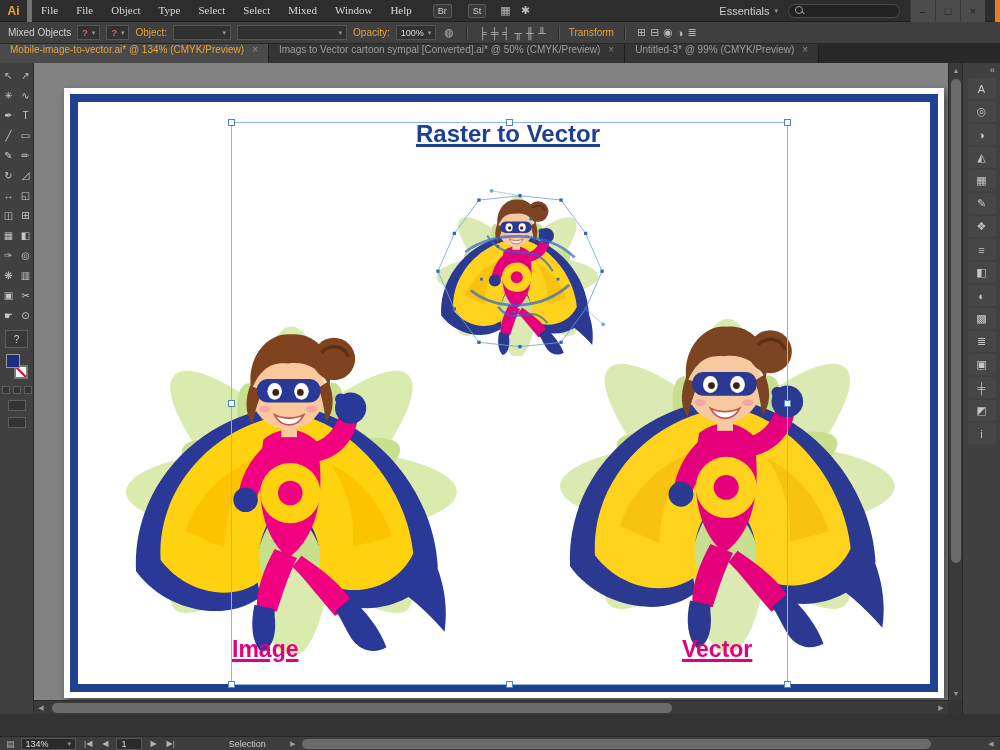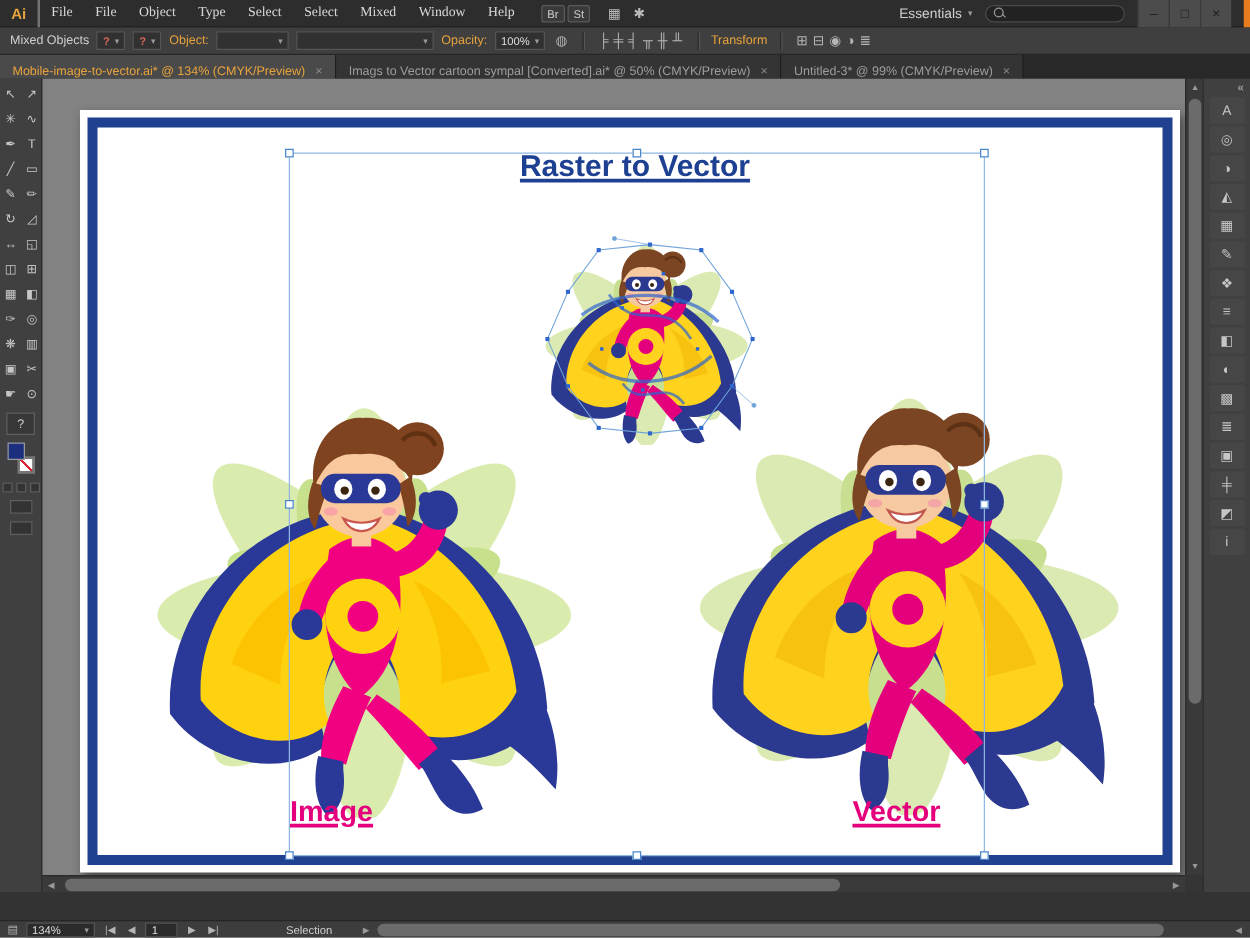--- a/index.html
+++ b/index.html
@@ -7,24 +7,24 @@
   body {
     position:relative; background:#353535;
     font-family:"Liberation Sans","DejaVu Sans",sans-serif;
     font-size:11px; color:#cfcfcf; -webkit-user-select:none; user-select:none;
   }
 
   
   .menubar { position:absolute; left:0; top:0; right:0; height:22px; background:#2d2d2d;
     border-bottom:1px solid #1f1f1f; display:flex; align-items:center; }
   .ai-logo { width:32px; height:22px; color:#e8a33d; font-weight:bold; font-size:12px;
-    display:flex; align-items:center; justify-content:center; border-right:2px solid #737373; }
+    display:flex; align-items:center; justify-content:center; border-right:5px solid #737373; }
   .menus { display:flex;font-family:Liberation Serif, serif; }
   .menu-item { padding:0 9px; line-height:21px; font-size:11px; color:#d8d8d8; cursor:default; }
-  .quick { display:flex; gap:2px; margin-left:12px; }
+  .quick { display:flex; gap:16px; margin-left:12px; }
   .qbtn { border:1px solid #5a5a5a; border-radius:2px; font-size:9px; padding:1px 4px; color:#cfcfcf; background:#3a3a3a; }
   .mb-icons { display:flex; gap:10px; margin-left:14px; }
   .mb-icon { font-size:11px; color:#b9b9b9; }
   .mb-right { margin-left:auto; display:flex; align-items:center; gap:10px; }
   .workspace { display:flex; align-items:center; gap:5px; font-size:11px; color:#d0d0d0; }
   .arrow-down { font-size:7px; color:#9a9a9a; }
   .searchbox { width:112px; height:14px; background:#222; border:1px solid #4a4a4a; border-radius:8px;
     display:flex; align-items:center; padding:0 6px; gap:5px; }
   .searchbox input { flex:1; background:transparent; border:0; outline:0; color:#ccc; font-size:9px; min-width:0; }
   .mag-icon { width:9px; height:9px; position:relative; flex:none; }
@@ -42,21 +42,21 @@
   .accent { color:#e8a33d; }
   .cb-combo { background:#313131; border:1px solid #555; height:15px; display:flex; align-items:center;
     padding:0 4px; gap:4px; color:#ddd; font-size:9px; white-space:nowrap; }
   .q-red { color:#d86a5a; font-weight:bold; }
   .cb-icon { color:#b5b5b5; font-size:11px; padding:0 2px; }
   .cb-iconrow { display:flex; align-items:center; }
   .cb-sep { width:1px; height:14px; background:#2a2a2a; box-shadow:1px 0 0 #565656; margin:0 4px; flex:none; }
 
   
   .tabbar { position:absolute; left:0; top:44px; right:0; height:19px; background:#282828; display:flex; align-items:flex-end; }
-  .tab { height:19px; display:flex; align-items:flex-end; gap:8px; padding:0 10px; background:#343434;
+  .tab { height:19px; display:flex; align-items:flex-start; gap:8px; padding:0 10px; background:#343434;
     border-right:1px solid #1d1d1d; font-size:10px; color:#9d9d9d; white-space:nowrap; }
   .tab.active { background:#4a4a4a; color:#e8a33d; }
   .tab-close { color:#8a8a8a; font-size:10px; }
 
   
   .toolpanel { position:absolute; left:0; top:63px; width:34px; bottom:36px; background:#404040; border-right:1px solid #292929; }
   .tools-grid { display:grid; grid-template-columns:17px 17px; justify-items:center; padding-top:2px; }
   .tool { width:17px; height:20px; display:flex; align-items:center; justify-content:center; font-size:10px; color:#c6c6c6; }
   .help-box { margin:5px 5px 0; border:1px solid #5e5e5e; height:18px; display:flex; align-items:center;
     justify-content:center; color:#cfcfcf; font-size:10px; background:#383838; }

